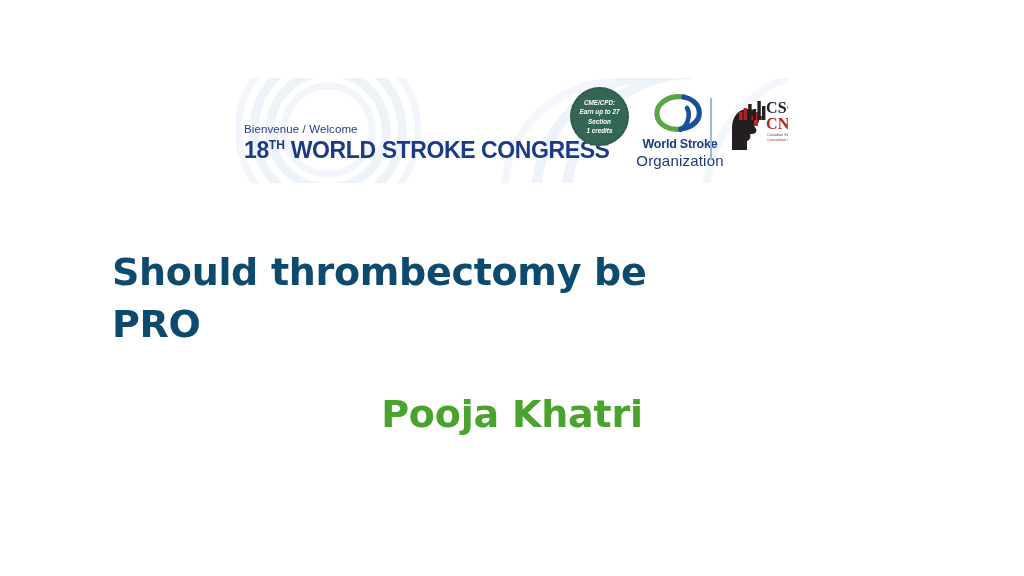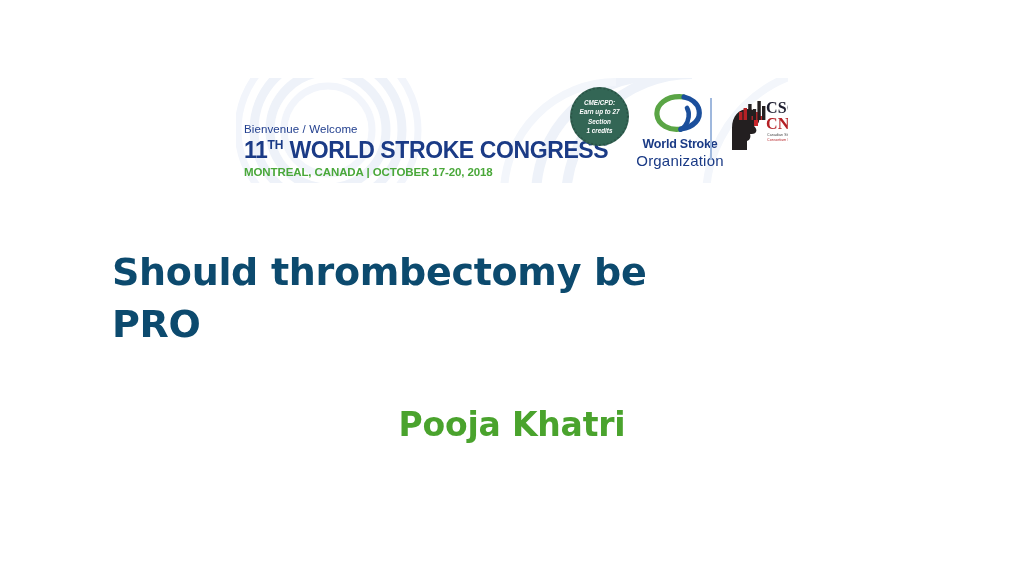--- a/index.html
+++ b/index.html
@@ -194,25 +194,25 @@
     letter-spacing: -0.3px;
     font-family: "DejaVu Sans", sans-serif;
     margin-top: 48px;
   }
   #title .tline { display: block; }
 
   
   #presenter {
     position: absolute;
     left: 112px;
-    top: 403px;
+    top: 392px;
     width: 800px;
     text-align: center;
     color: #4aa32d;
-    font-size: 33px;
+    font-size: 38px;
     font-weight: bold;
     line-height: 44px;
     letter-spacing: -0.2px;
     font-family: "DejaVu Sans", sans-serif;
   }
 </style>
 </head>
 <body>
 
 <div id="slide">
@@ -233,22 +233,21 @@
         <path d="M 330 122 A 126 126 0 0 1 456 -4"></path>
       </g>
       <g fill="none" stroke="#f3f6fb" stroke-width="8">
         <path d="M 268 116 A 112 112 0 0 1 380 4"></path>
         <path d="M 470 120 A 130 130 0 0 1 600 -10"></path>
       </g>
     </svg>
 
     <div class="banner-text-block">
       <div class="bienvenue">Bienvenue / Welcome</div>
-      <div class="congress-line"><span>11</span><span class="ord">TH</span>&nbsp;<span>WORLD STROKE CONGRESS</span></div>
-      <div class="location-line">MONTREAL, CANADA | OCTOBER 17-20, 2018</div>
+      <div class="congress-line"><span>18</span><span class="ord">TH</span>&nbsp;<span>WORLD STROKE CONGRESS</span></div>
     </div>
 
     <div id="cme-badge">
       <div class="cme-text">
         <div>CME/CPD:</div>
         <div>Earn up to 27</div>
         <div>Section</div>
         <div>1 credits</div>
       </div>
     </div>

